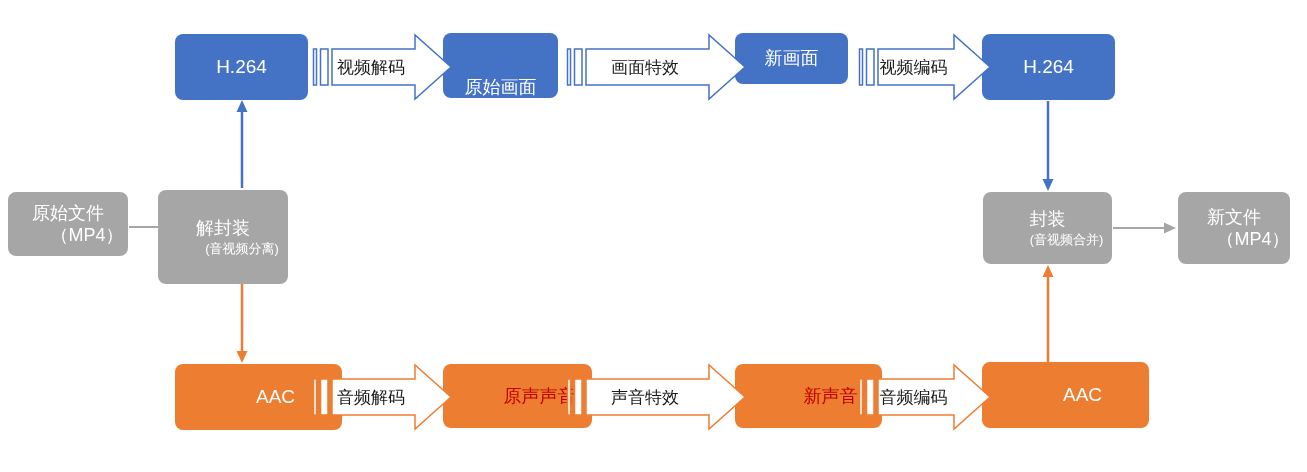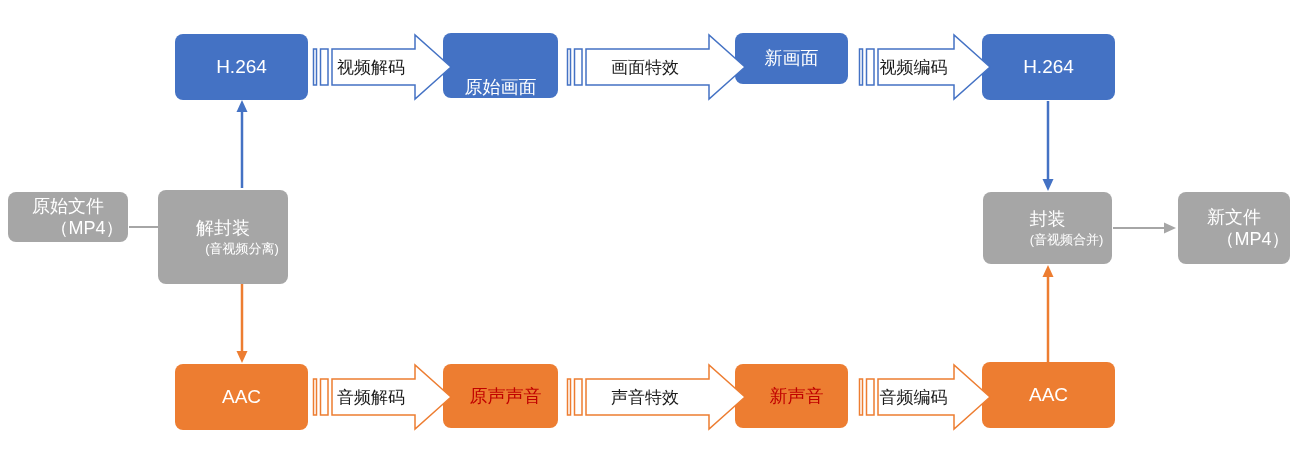--- a/index.html
+++ b/index.html
@@ -12,21 +12,21 @@
   }
   .box{
     position:absolute;
     border-radius:8px;
     display:flex;flex-direction:column;
     align-items:center;justify-content:center;
     text-align:center;line-height:1.25;
     z-index:1;
   }
   .box.blue{background:#4472C4;color:#ffffff;}
-  .box.orange{background:#ED7D31;color:#ffffff;}
+  .box.orange{background:#ED7D31;color:#ffffff;padding-left:34px;}
   .box.gray{background:#A6A6A6;color:#ffffff;}
   .box .l1{font-size:19px;}
   .box .l2{font-size:19px;margin-left:38px;}
   .box .l2.small{font-size:13px;margin-top:2px;}
   .box.darkred .l1{color:#C00000;margin-left:10px;}
   .parrow{position:absolute;z-index:2;}
   .parrow svg{position:absolute;left:0;top:0;display:block;}
   .parrow .alabel{
     position:absolute;left:16px;right:38px;top:16px;height:36px;
     display:flex;align-items:center;justify-content:center;
@@ -82,21 +82,21 @@
         <path d="M20 16 H96 V2 L132 34 L96 66 V52 H20 Z"></path>
       </g>
     </svg>
     <span class="alabel">视频编码</span>
   </div>
 
   <div class="box blue" style="left:982px;top:34px;width:133px;height:66px;">
     <div class="l1">H.264</div>
   </div>
 
-  <div class="box gray" style="left:8px;top:192px;width:120px;height:50px;">
+  <div class="box gray" style="left:8px;top:192px;width:120px;height:64px;">
     <div class="l1" style="font-size:18px;">原始文件</div>
     <div class="l2" style="font-size:18px;">（MP4）</div>
   </div>
 
   <div class="connector" style="left:129px;top:219px;">
     <svg width="46" height="16" viewBox="0 0 46 16">
       <line x1="0" y1="8" x2="36" y2="8" stroke="#A6A6A6" stroke-width="2"></line>
       <polygon points="45,8 33,2.5 33,13.5" fill="#A6A6A6"></polygon>
     </svg>
   </div>

